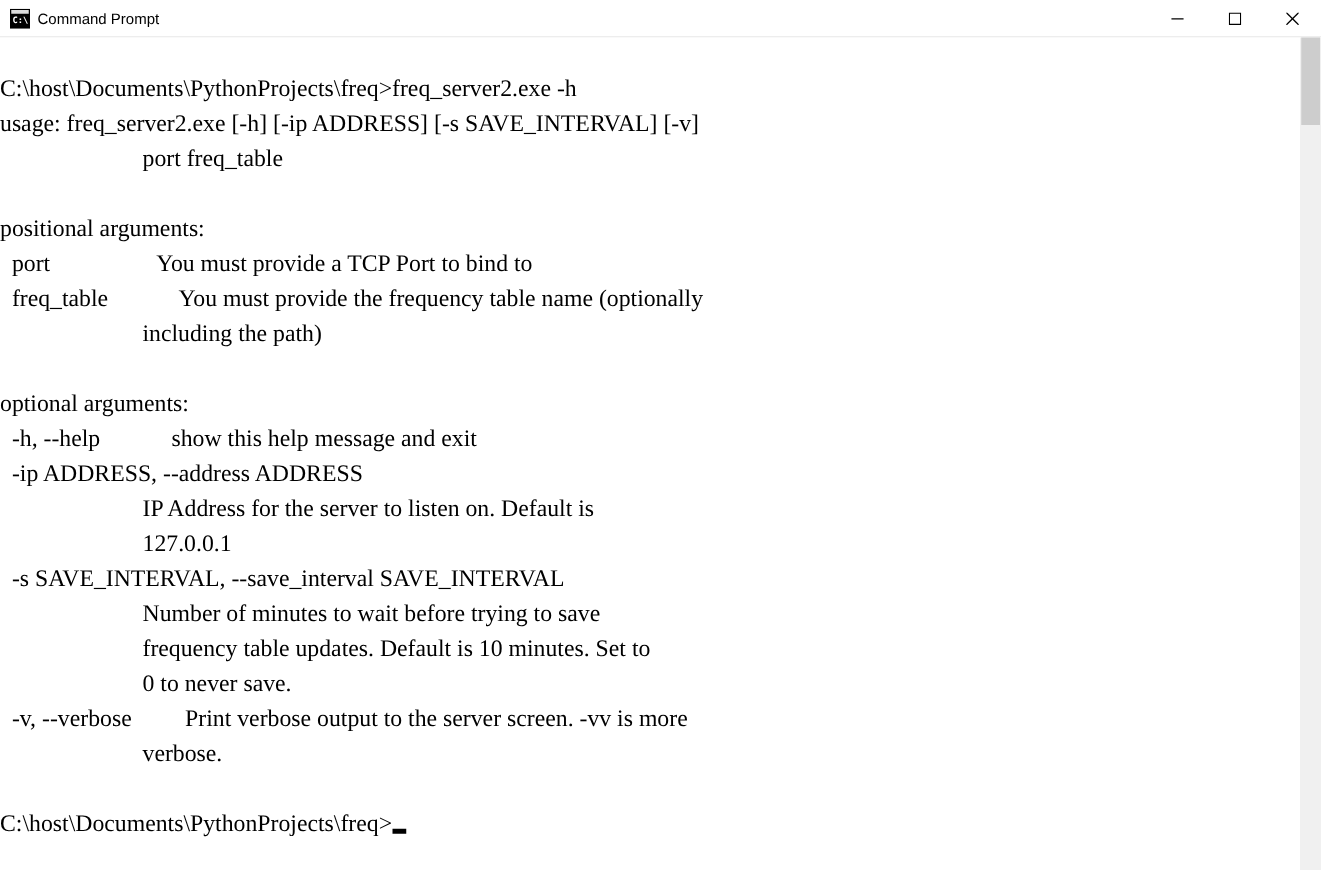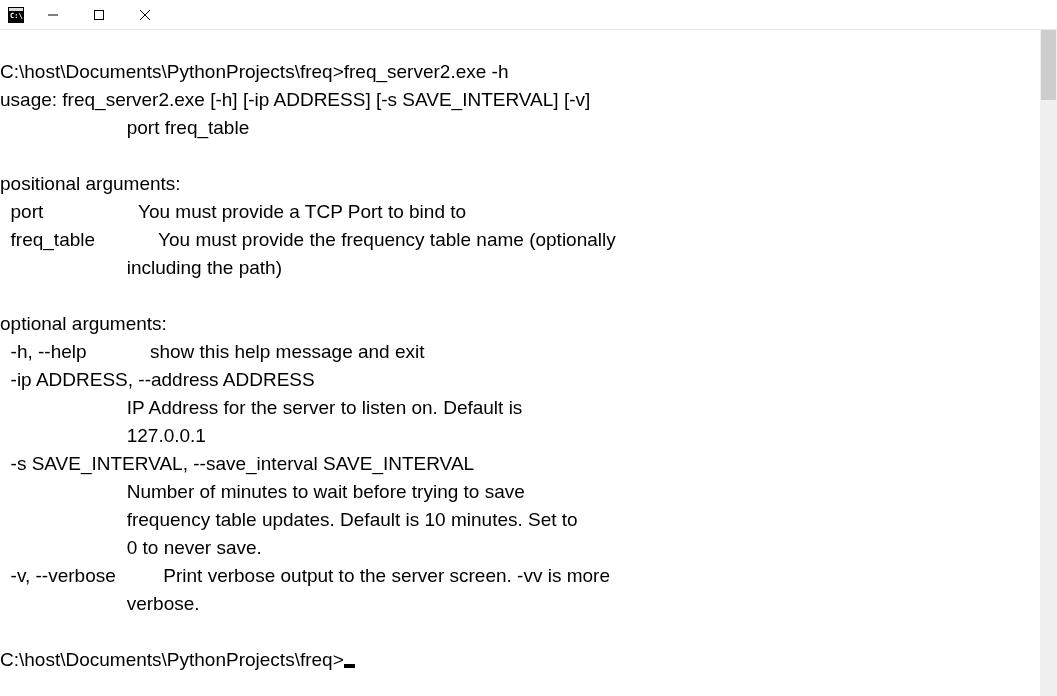--- a/index.html
+++ b/index.html
@@ -52,21 +52,21 @@
     .terminal-area {
       position: relative;
       width: 100%;
       height: calc(696px - 30px);
       background: #ffffff;
       display: flex;
     }
     .terminal-content {
       flex: 1;
       padding: 0;
-      font-family: Liberation Sans, sans-serif;
+      font-family: Liberation Serif, serif;
       font-size: 19px;
       line-height: 28px;
       color: #000000;
       white-space: pre;
       overflow: hidden;
       font-weight: 500;
     }
     .scrollbar-track {
       width: 17px;
       height: 100%;
@@ -95,20 +95,21 @@
 <body>
 
 <div class="titlebar">
   <div class="titlebar-icon">
     <svg width="16" height="16" viewBox="0 0 16 16">
       <rect x="0" y="0" width="16" height="16" fill="#000000"></rect>
       <rect x="1" y="1" width="14" height="3" fill="#dcdcdc"></rect>
       <text x="2" y="11" font-size="7" fill="#ffffff" font-family="monospace" font-weight="bold">C:\</text>
     </svg>
   </div>
+  <div class="titlebar-title">Command Prompt</div>
   <div class="window-controls">
     <div class="window-control">
       <svg width="10" height="10" viewBox="0 0 10 10">
           <line x1="0" y1="5" x2="10" y2="5" stroke="#000" stroke-width="1"></line>
         </svg>
     </div>
     <div class="window-control">
       <svg width="10" height="10" viewBox="0 0 10 10">
           <rect x="0.5" y="0.5" width="9" height="9" fill="none" stroke="#000" stroke-width="1"></rect>
         </svg>

